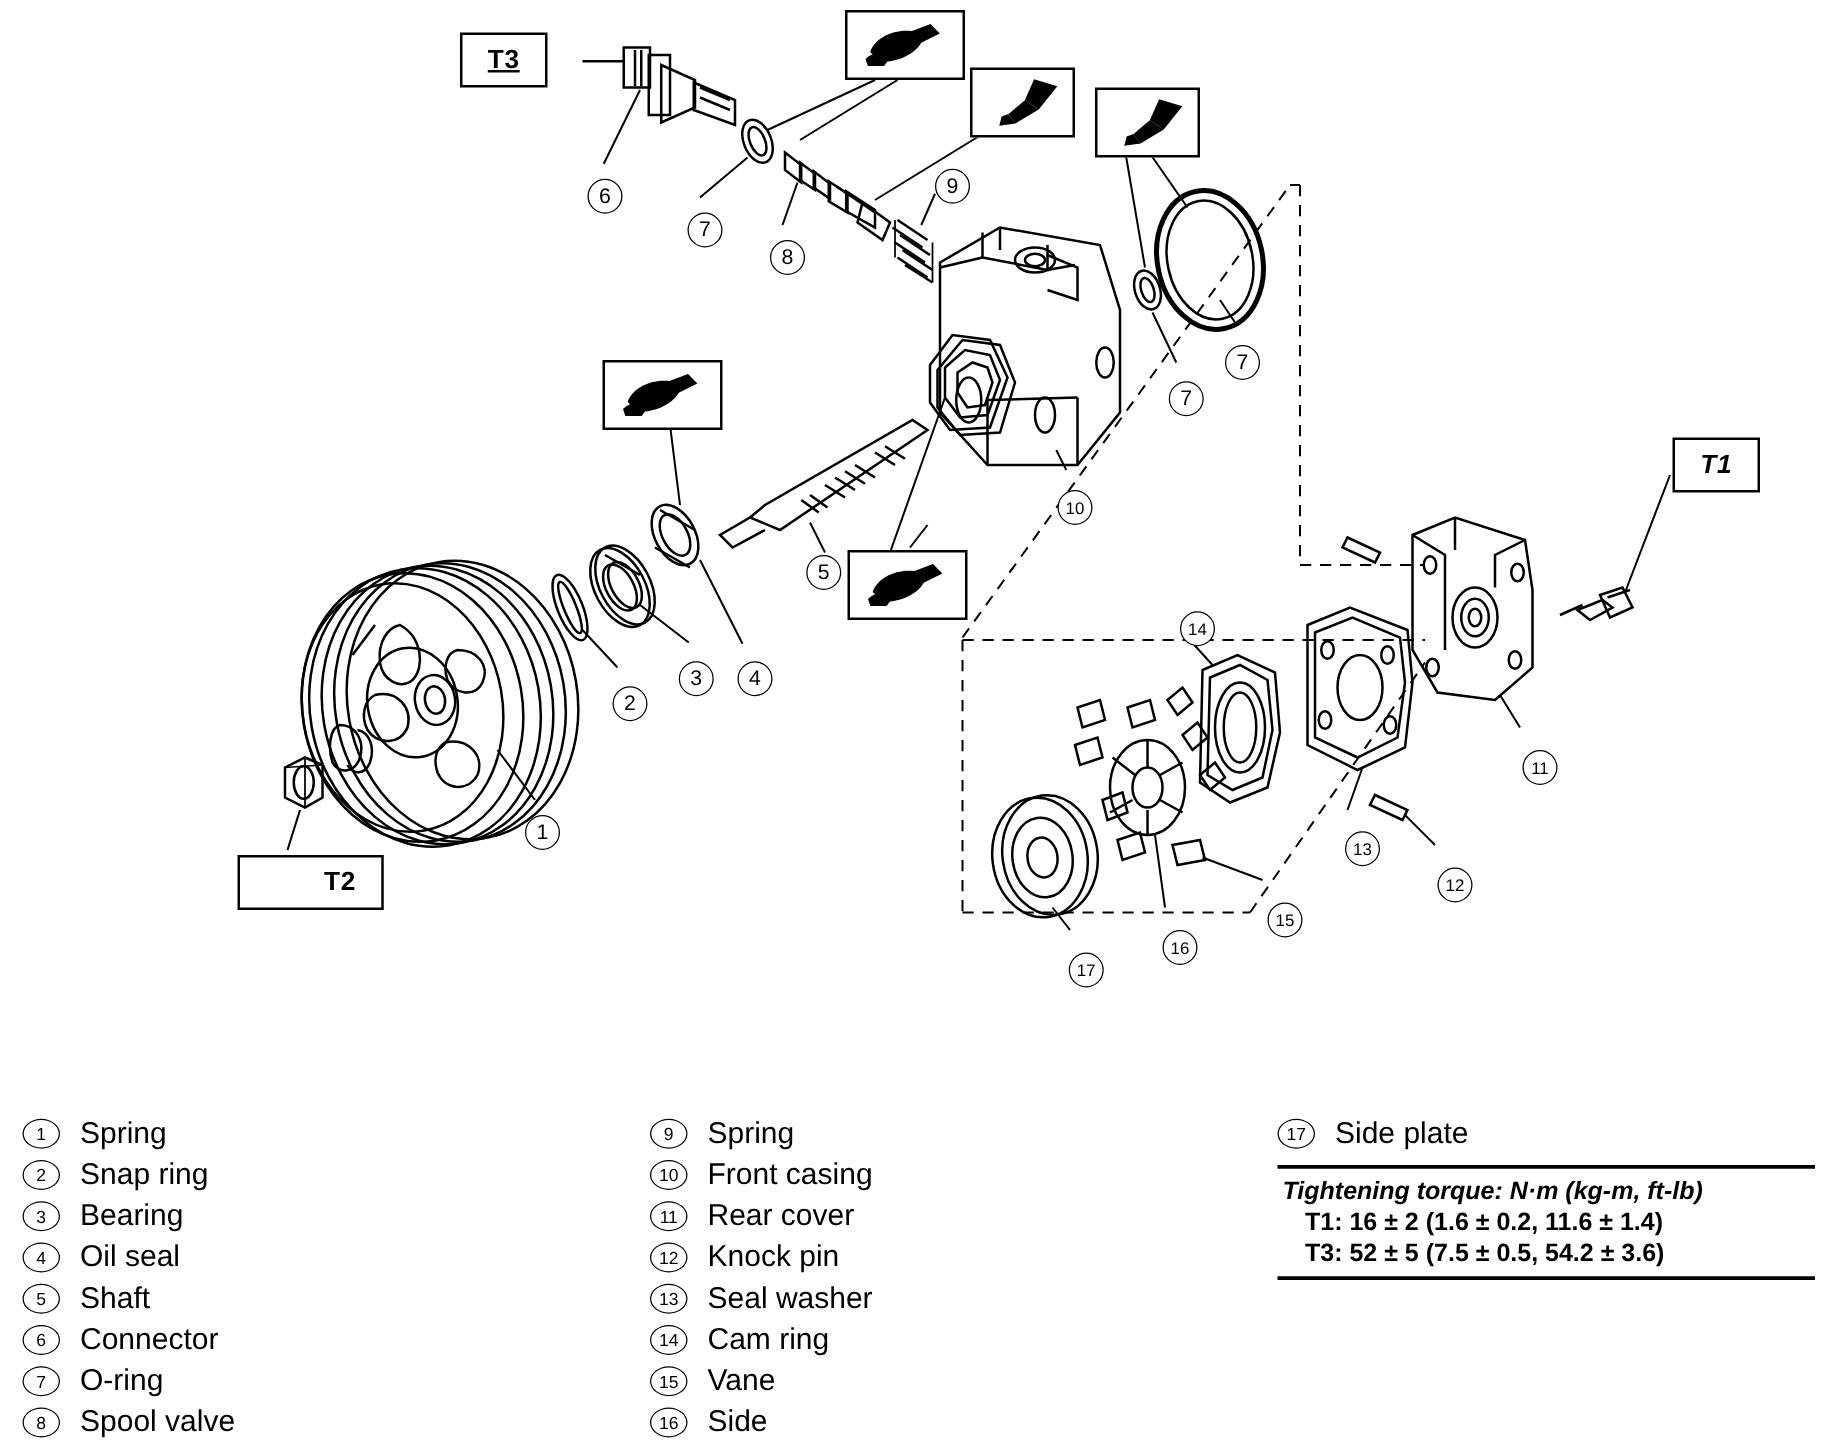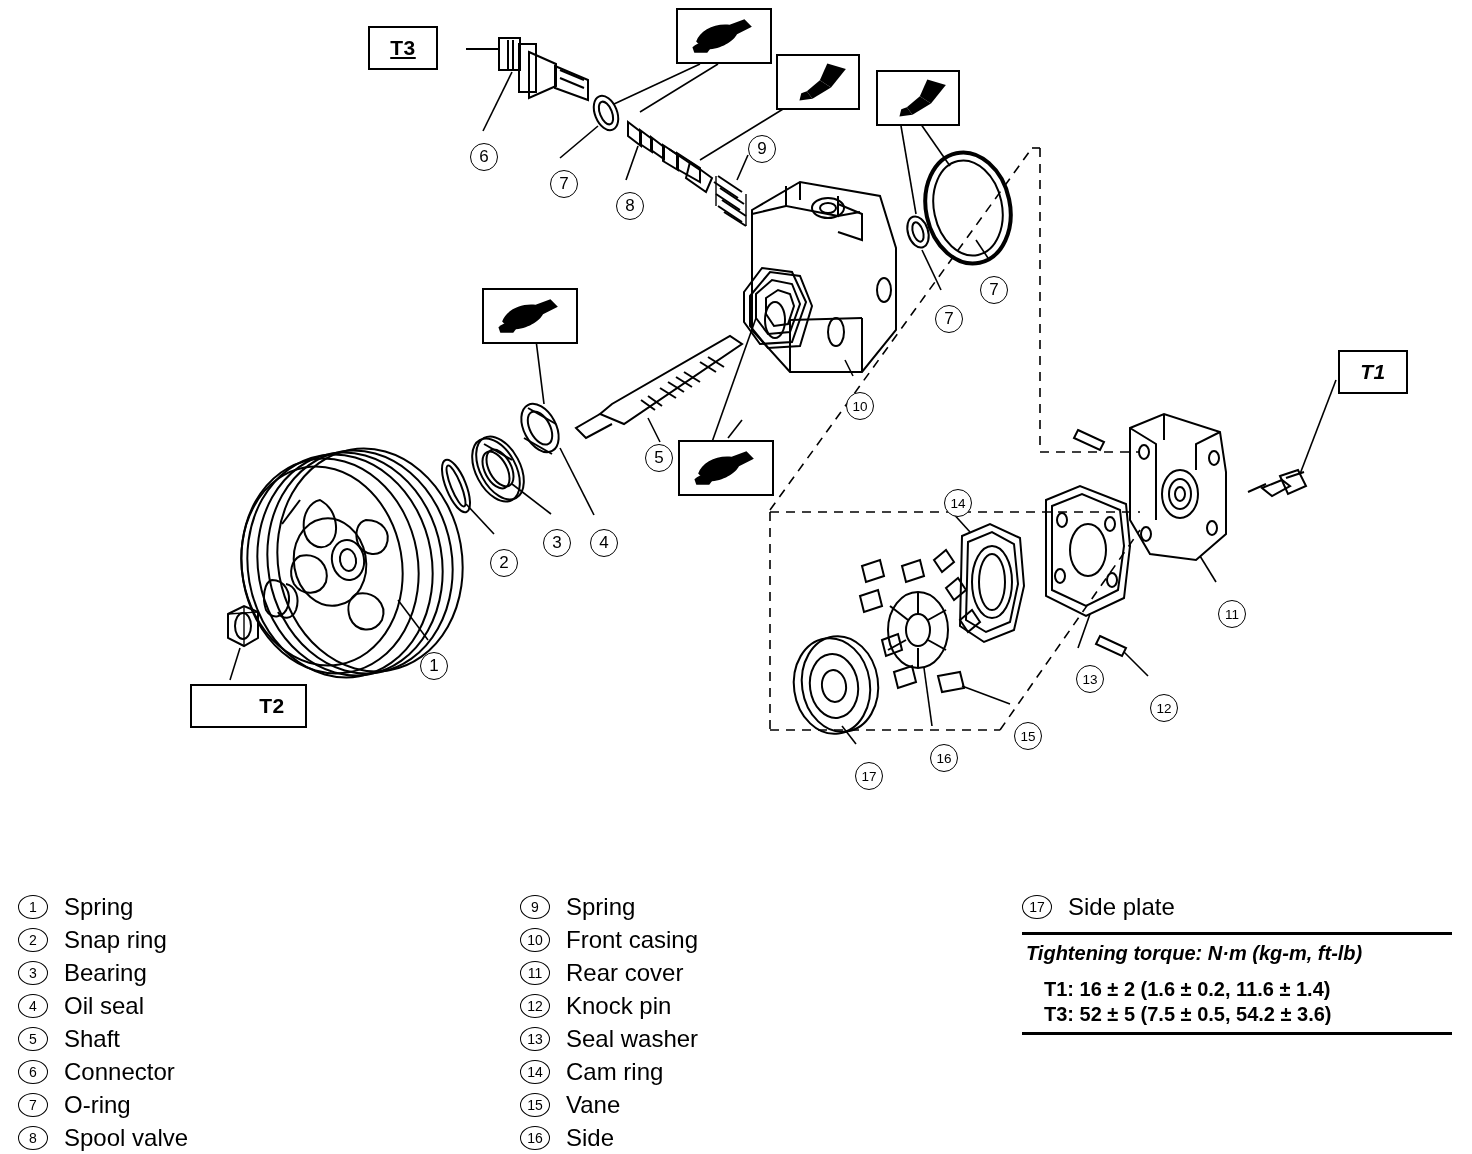--- a/index.html
+++ b/index.html
@@ -105,21 +105,21 @@
   }
   #torque-box .rule {
     border-top: 3px solid #000;
     height: 0;
   }
   #torque-box .rule.bottom { margin-top: 6px; }
   .torque-title {
     font-size: 20px;
     font-weight: bold;
     font-style: italic;
-    margin: 7px 0 13px 4px;
+    margin: 7px 0 2px 4px;
     white-space: nowrap;
   }
   .torque-line {
     font-size: 20px;
     font-weight: bold;
     margin: 2px 0 2px 22px;
     white-space: nowrap;
   }
 </style>
 </head>

